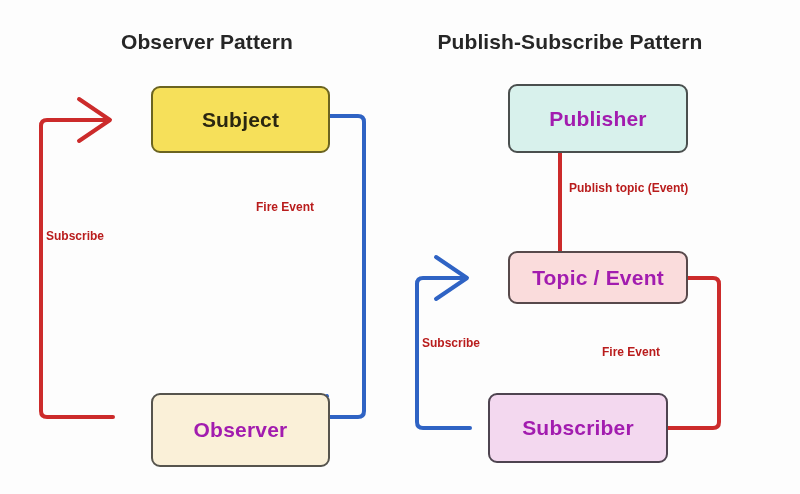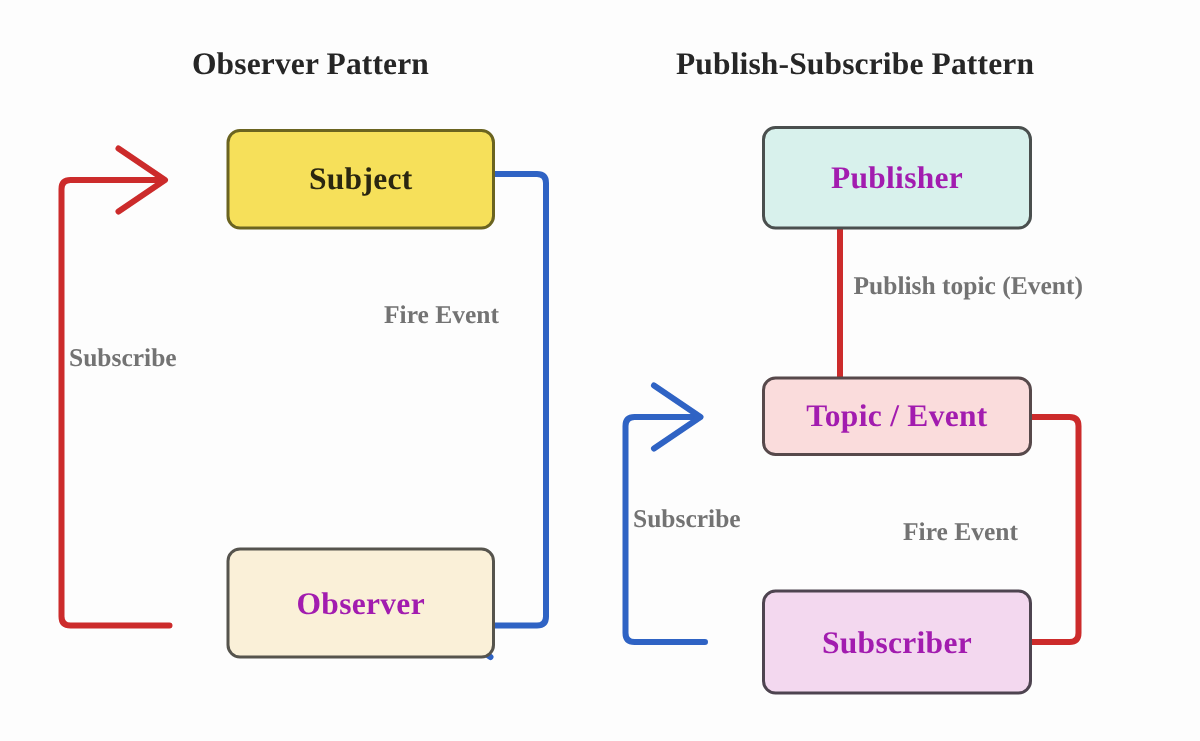--- a/index.html
+++ b/index.html
@@ -5,21 +5,21 @@
   html, body {
     margin: 0;
     padding: 0;
     background: #ffffff;
   }
   #canvas {
     position: relative;
     width: 800px;
     height: 494px;
     background: #fdfdfd;
-    font-family: Liberation Serif, serif;
+    font-family: Liberation Sans, sans-serif;
     overflow: hidden;
   }
   #wires {
     position: absolute;
     left: 0; top: 0;
     width: 800px; height: 494px;
   }
   .title {
     position: absolute;
     font-size: 21px;
@@ -63,23 +63,23 @@
   .node.topic {
     background: #fadcdc;
     border-color: #57494b;
   }
   .node.subscriber {
     background: #f3d8ef;
     border-color: #4e4450;
   }
   .edge-label {
     position: absolute;
-    font-size: 17px;
+    font-size: 12px;
     font-weight: bold;
-    color: #737373;
+    color: #b91c1c;
     white-space: nowrap;
     z-index: 4;
   }
 </style>
 </head>
 <body>
 
 <div id="canvas">
 
   <svg id="wires" viewBox="0 0 800 494" width="800" height="494" xmlns="http://www.w3.org/2000/svg">
@@ -101,33 +101,33 @@
   </svg>
 
   <div class="title" style="left:47px; top:30px; width:320px;">Observer Pattern</div>
 
   <div class="title" style="left:400px; top:30px; width:340px;">Publish-Subscribe Pattern</div>
 
   <div class="node subject" style="left:113px; top:86px; width:179px; height:67px;">
     <span class="node-label">Subject</span>
   </div>
 
-  <div class="node observer" style="left:113px; top:365px; width:179px; height:74px;">
+  <div class="node observer" style="left:113px; top:393px; width:179px; height:74px;">
     <span class="node-label">Observer</span>
   </div>
 
   <div class="node publisher" style="left:470px; top:84px; width:180px; height:69px;">
     <span class="node-label">Publisher</span>
   </div>
 
   <div class="node topic" style="left:470px; top:251px; width:180px; height:53px;">
     <span class="node-label">Topic / Event</span>
   </div>
 
-  <div class="node subscriber" style="left:470px; top:393px; width:180px; height:70px;">
+  <div class="node subscriber" style="left:450px; top:393px; width:180px; height:70px;">
     <span class="node-label">Subscriber</span>
   </div>
 
   <div class="edge-label" style="left:46px; top:229px;">Subscribe</div>
 
   <div class="edge-label" style="left:256px; top:200px;">Fire Event</div>
 
   <div class="edge-label" style="left:569px; top:181px;">Publish topic (Event)</div>
 
   <div class="edge-label" style="left:422px; top:336px;">Subscribe</div>

